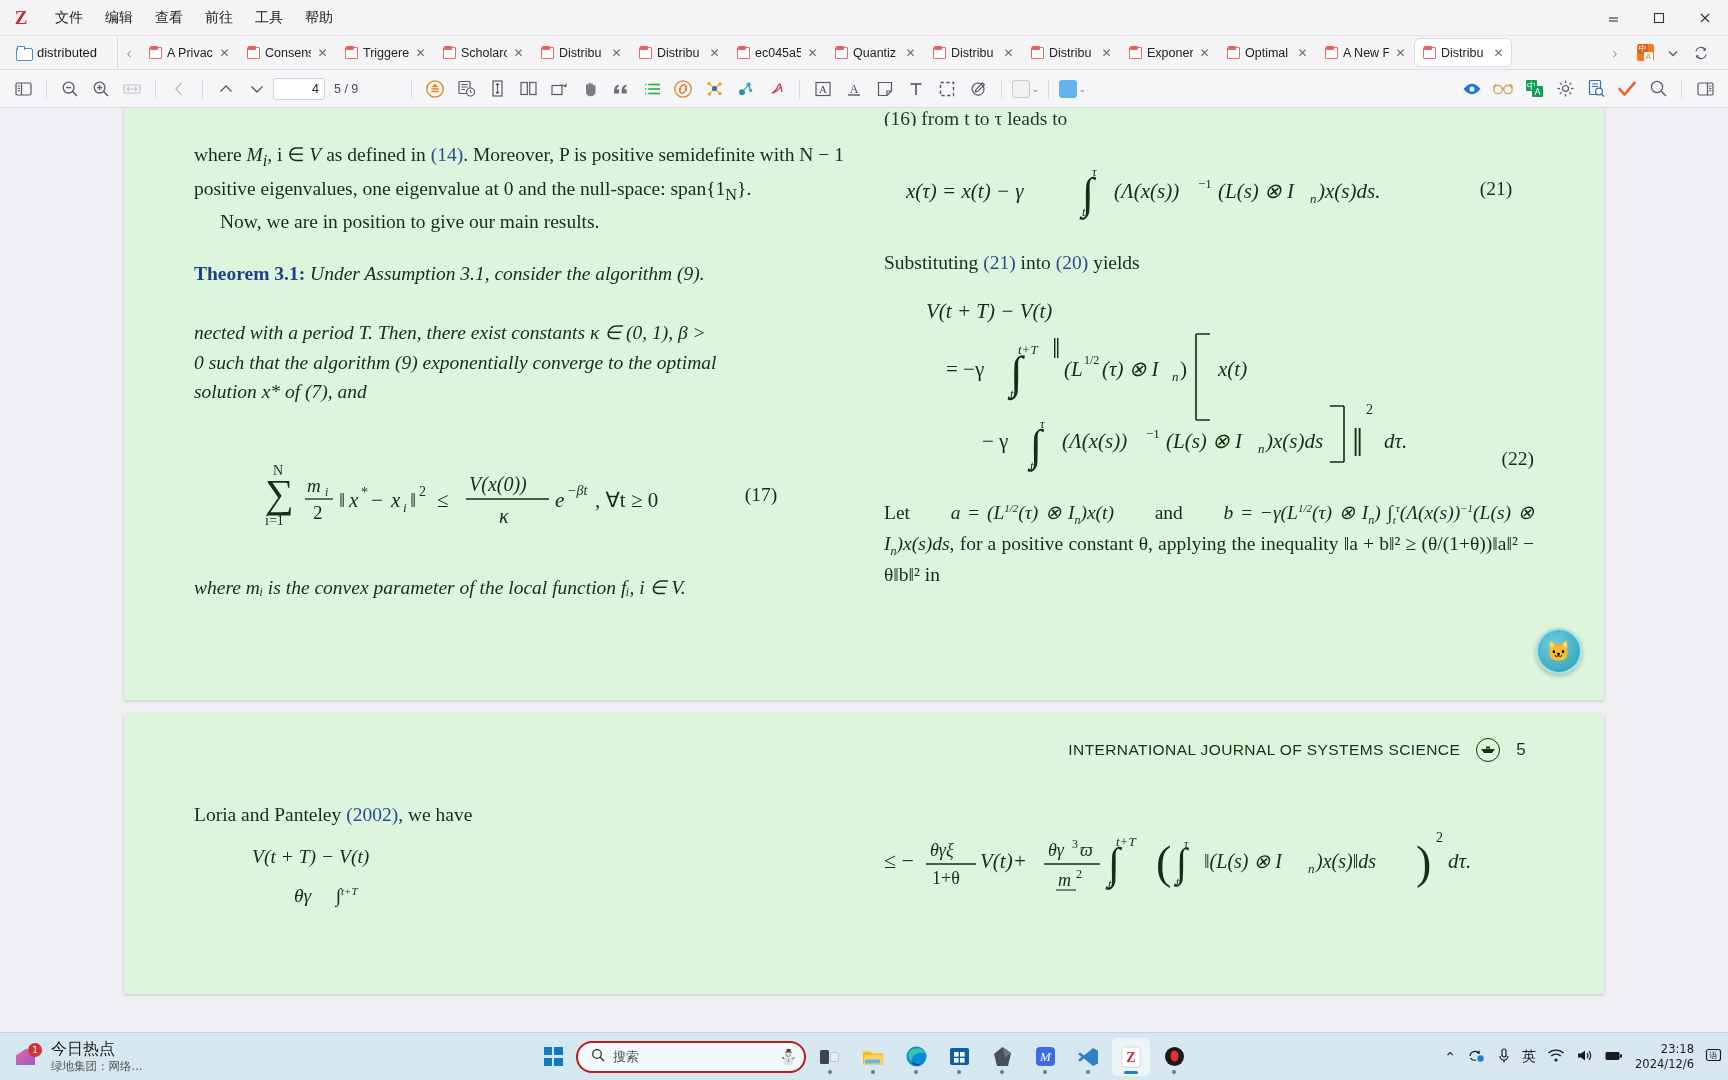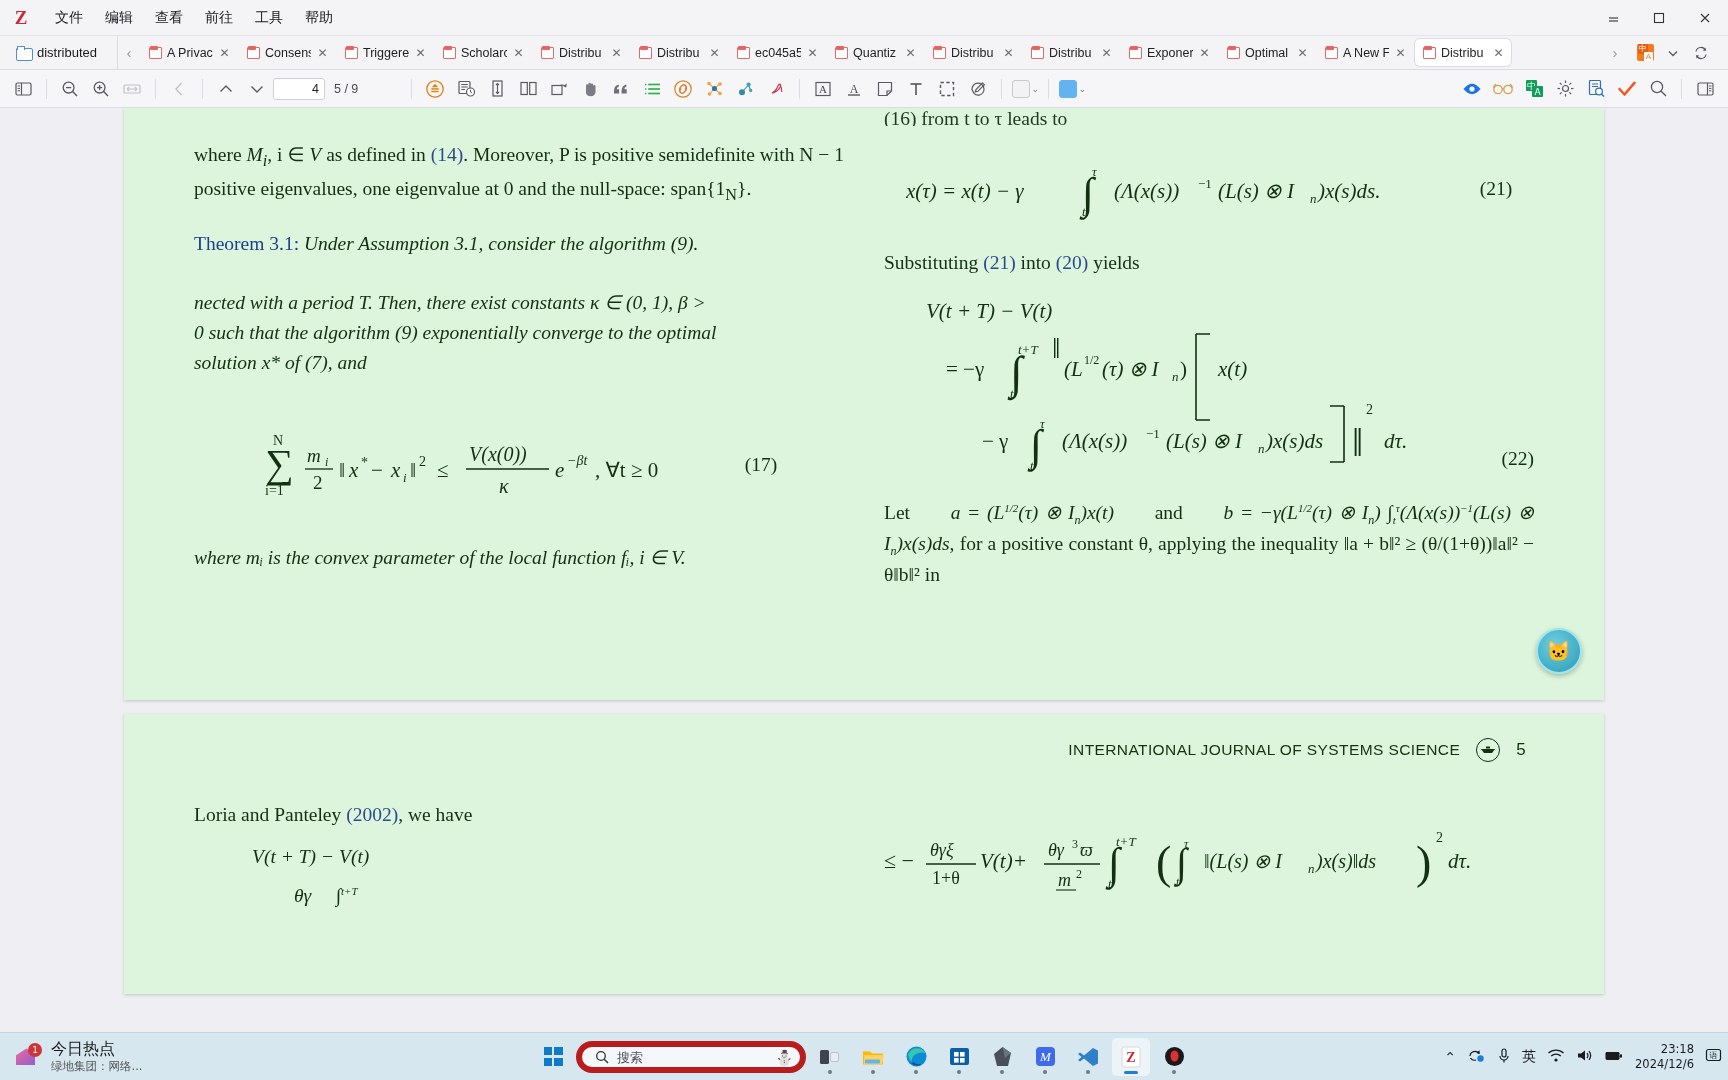--- a/index.html
+++ b/index.html
@@ -129,21 +129,21 @@
     box-shadow: 0 1px 3px rgba(0,0,0,0.18);
     font-family: "Liberation Serif", serif; color: #123012;
   }
   .page.p1 { height: 592px; overflow: hidden; }
   .page.p2 { height: 280px; margin-top: 14px; overflow: hidden; }
   .cols { display: flex; height: 100%; padding: 0 70px; gap: 40px; }
   .col { flex: 1 1 50%; position: relative; }
   .txt { font-size: 19.5px; line-height: 1.52; text-align: justify; }
   .ital { font-style: italic; }
   .ref { color: #2a4b8d; }
-  .thm { color: #1c3f8f; font-weight: normal; font-style: normal; }
+  .thm { color: #1c3f8f; font-weight: bold; font-style: normal; }
   .math { font-family: "Liberation Serif", serif; font-style: italic; }
   .eqrow { display: flex; align-items: center; justify-content: center; gap: 14px; }
   .eqnum { font-style: normal; }
   .jrn-header {
     display: flex; align-items: center; justify-content: flex-end; gap: 16px;
     font-family: "Liberation Sans", sans-serif; font-size: 15.5px;
     letter-spacing: 0.4px; color: #12340f; padding-right: 8px;
   }
   .jrn-logo {
     width: 24px; height: 24px; border-radius: 50%; border: 1.6px solid #12340f;
@@ -182,21 +182,21 @@
   .news-t1 { font-size: 16px; color: #1a1a1a; }
   .news-t2 { font-size: 11.5px; color: #555; }
   .tb-center { position: absolute; left: 50%; transform: translateX(-50%); display: flex; align-items: center; gap: 5px; }
   .win-start {
     width: 36px; height: 36px; display: flex; align-items: center; justify-content: center; cursor: default;
   }
   .win-glyph { width: 19px; height: 19px; display: grid; grid-template-columns: 1fr 1fr; grid-template-rows: 1fr 1fr; gap: 2.5px; }
   .win-glyph i { background: #0f7ac8; display: block; }
   .searchbox {
     width: 230px; height: 32px; border-radius: 16px; background: #f4f8fb;
-    border: 6px solid #b91c1c; display: flex; align-items: flex-end; gap: 8px;
+    border: 2px solid #b91c1c; display: flex; align-items: center; gap: 8px;
     padding: 0 6px 0 13px; font-size: 13px; color: #4d4d53;
     font-family: "DejaVu Sans", sans-serif;
   }
   .searchbox .mag { font-size: 13px; color: #444; }
   .searchbox .ph { flex: 1 1 auto; }
   .searchbox .snow { font-size: 15px; }
   .tbapp { width: 38px; height: 38px; display: flex; align-items: center; justify-content: center; position: relative; cursor: default; border-radius: 5px; }
   .tbapp.active { background: rgba(255,255,255,0.55); }
   .tbapp .dot { position: absolute; bottom: 2px; left: 50%; transform: translateX(-50%); width: 4px; height: 4px; border-radius: 50%; background: #6b7a83; }
   .tbapp.active .dot { width: 14px; height: 3px; border-radius: 2px; background: #1b7fd4; }
@@ -611,20 +611,21 @@
 
   <div class="pdfview">
 
     <div class="page p1">
       <div class="cols">
 
         <div class="col">
           <div class="txt" style="margin-top:32px">
             <span>where </span><span class="math">M</span><sub class="math">i</sub><span>, i ∈ </span><span class="math" style="font-family:'Liberation Serif',serif">V</span><span> as defined in </span><span class="ref">(14)</span><span>. Moreover, P is positive semidefinite with N − 1 positive eigenvalues, one eigenvalue at 0 and the null-space: span{1</span><sub>N</sub><span>}.</span>
           </div>
+          <div class="txt" style="text-indent:26px">Now, we are in position to give our main results.</div>
 
           <div class="txt ital" style="margin-top:22px">
             <span class="thm">Theorem 3.1:</span>
             <span>Under Assumption 3.1, consider the algorithm (9).</span><br>
             <br>
             <span>nected with a period T. Then, there exist constants κ ∈ (0, 1), β &gt;</span><br>
             <span>0 such that the algorithm (9) exponentially converge to the optimal</span><br>
             <span>solution x* of (7), and</span>
           </div>
 

